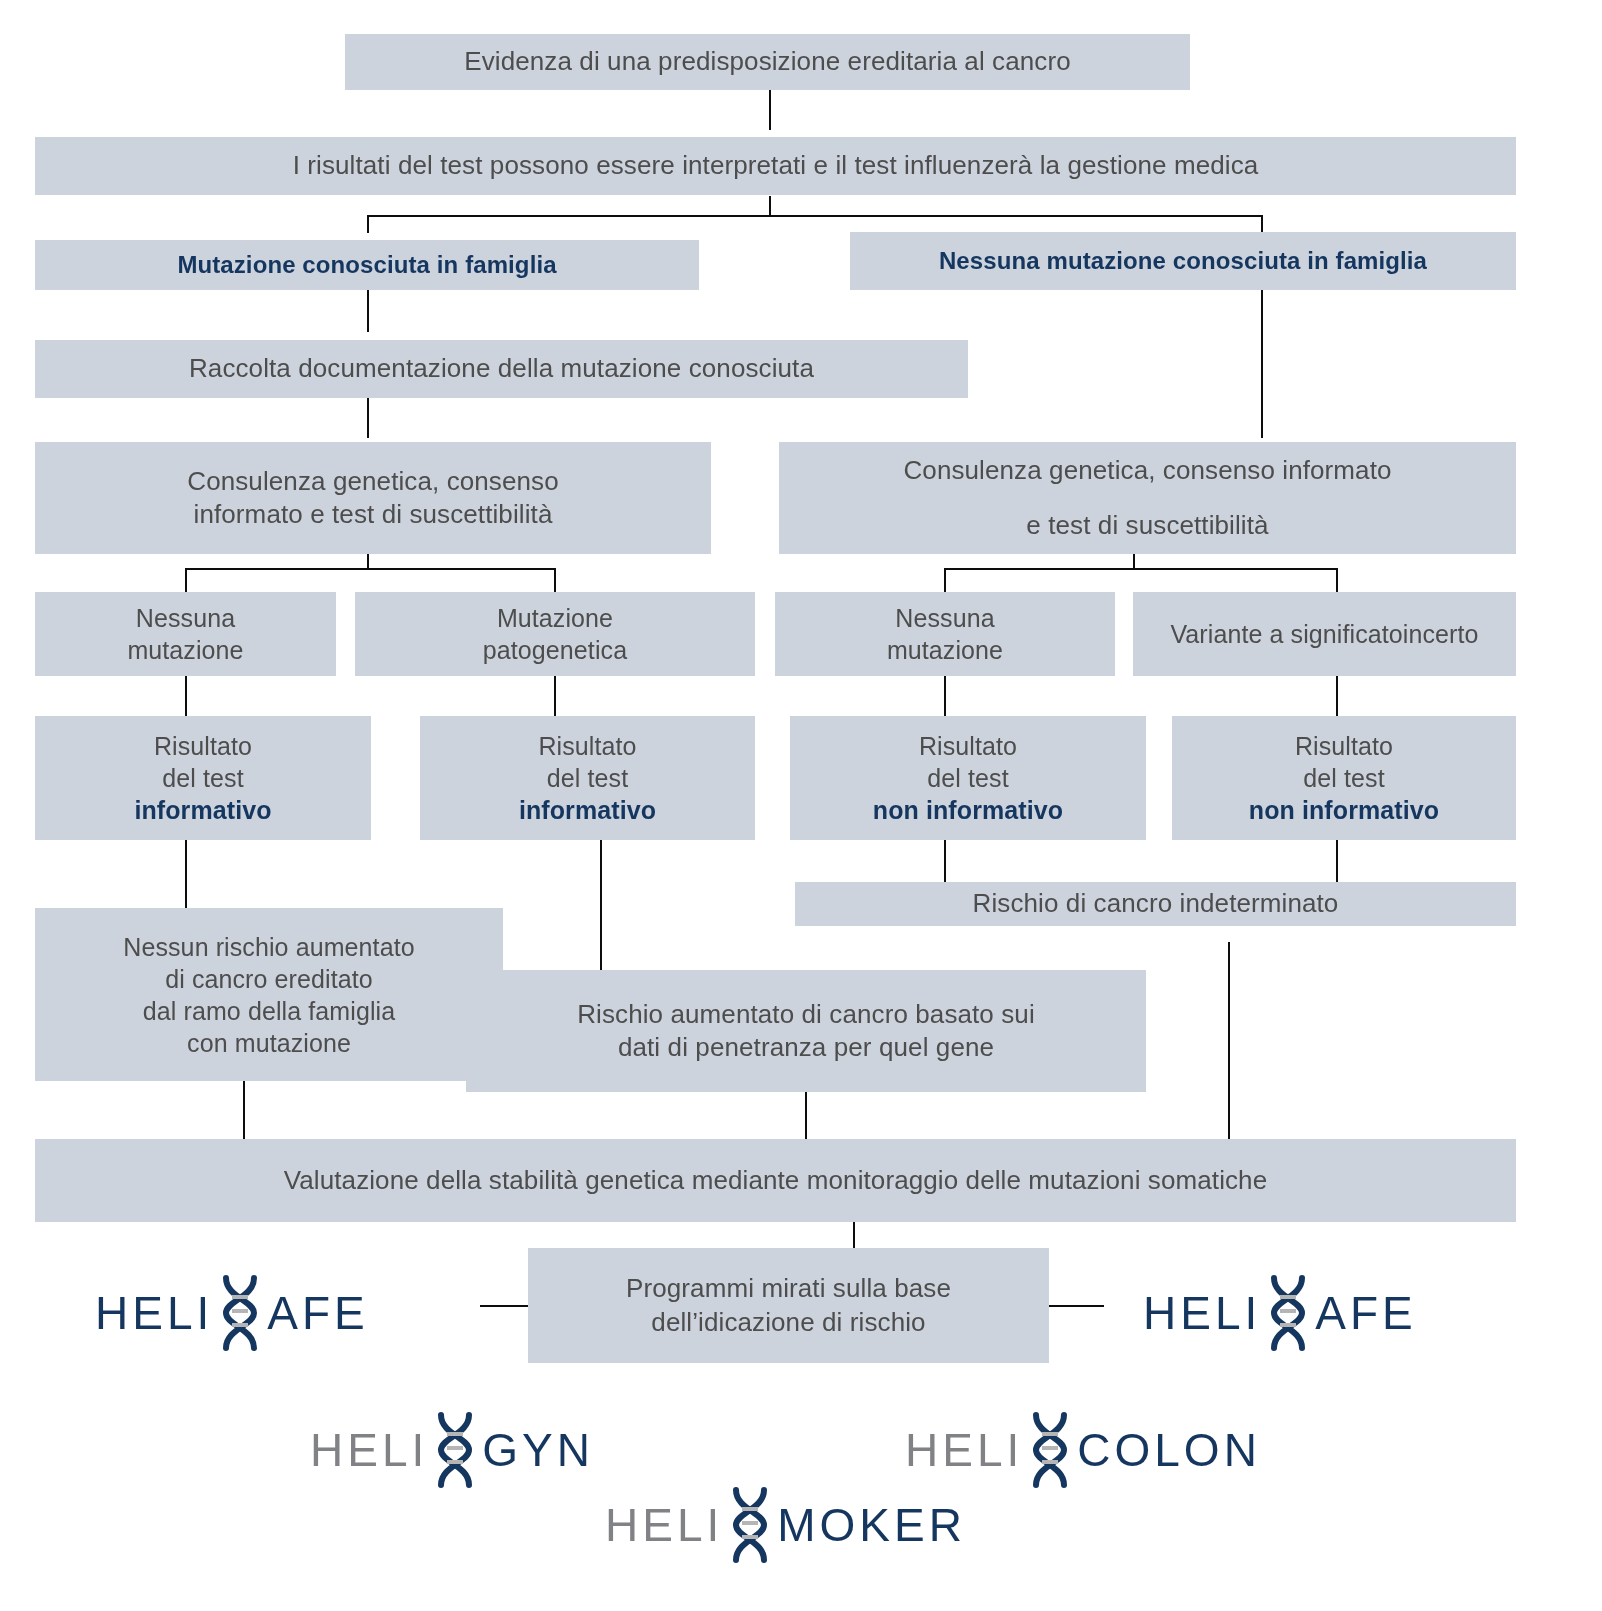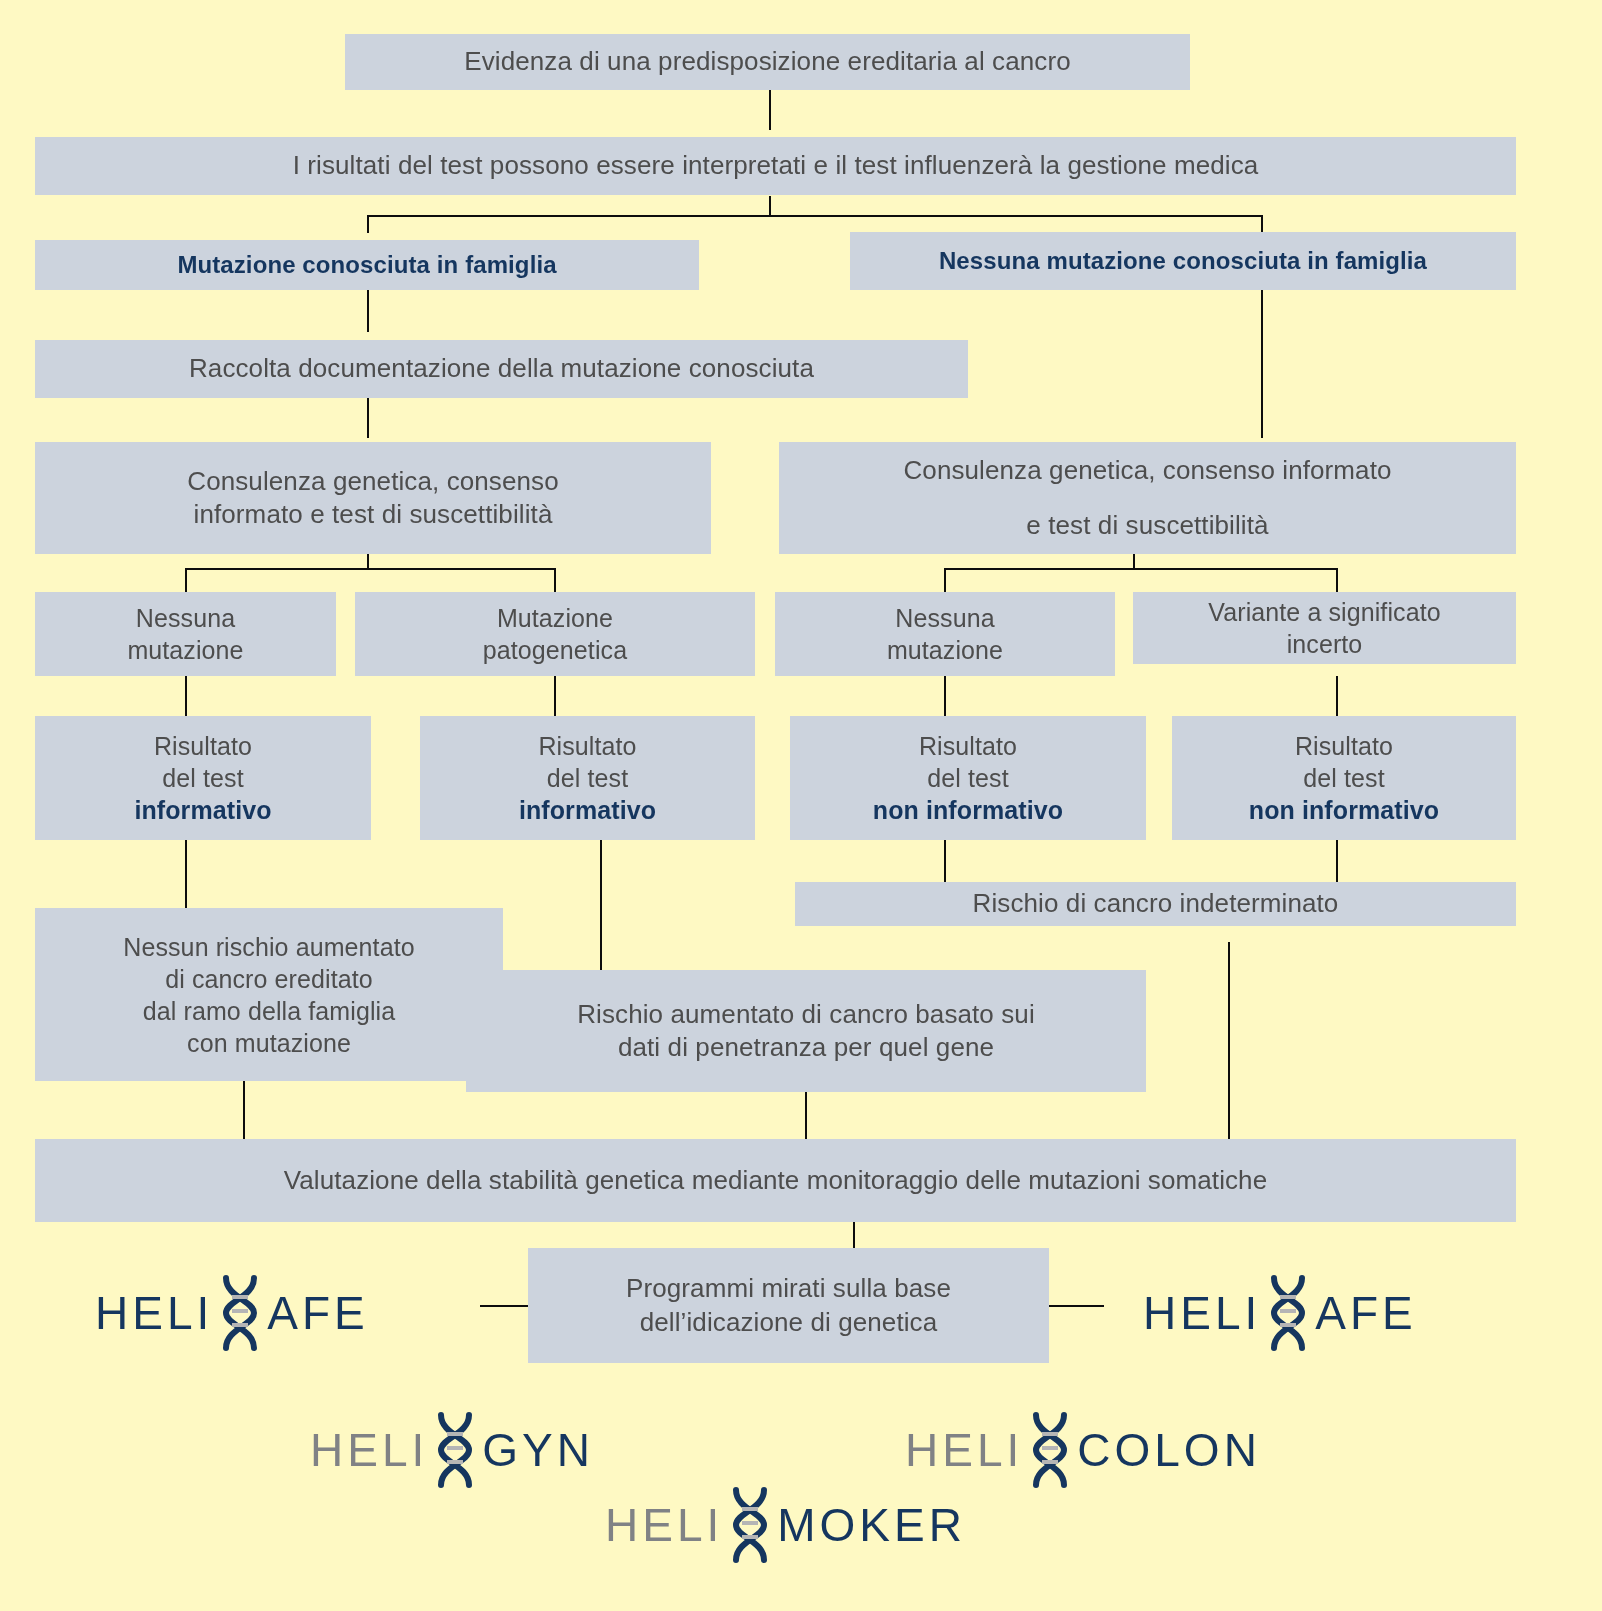--- a/index.html
+++ b/index.html
@@ -13,21 +13,21 @@
     position: relative;
     overflow: hidden;
     font-family: "Liberation Sans", sans-serif;
   }
 
   #canvas {
     position: absolute;
     left: 0; top: 0;
     width: 1602px;
     height: 1611px;
-    background: #fef9c3;
+    background: #ffffff;
   }
 
   
   .box {
     position: absolute;
     background: #ccd3dd;
     color: #4d4d4d;
     display: flex;
     align-items: center;
     justify-content: center;
@@ -147,21 +147,21 @@
   <div class="box" style="left:355px; top:592px; width:400px; height:84px; font-size:25px; flex-direction:column;">
     <span class="ln">Mutazione</span>
     <span class="ln">patogenetica</span>
   </div>
 
   <div class="box" style="left:775px; top:592px; width:340px; height:84px; font-size:25px; flex-direction:column;">
     <span class="ln">Nessuna</span>
     <span class="ln">mutazione</span>
   </div>
 
-  <div class="box" style="left:1133px; top:592px; width:383px; height:72px; font-size:25px; flex-direction:column;">
+  <div class="box" style="left:1133px; top:592px; width:383px; height:84px; font-size:25px; flex-direction:row;">
     <span class="ln">Variante a significato</span>
     <span class="ln">incerto</span>
   </div>
 
   <div class="box" style="left:35px; top:716px; width:336px; height:124px; font-size:25px; flex-direction:column;">
     <span class="ln">Risultato</span>
     <span class="ln">del test</span>
     <span class="emph">informativo</span>
   </div>
 
@@ -194,21 +194,21 @@
 
   <div class="box" style="left:466px; top:970px; width:680px; height:122px; font-size:26px; flex-direction:column;">
     <span class="ln">Rischio aumentato di cancro basato sui</span>
     <span class="ln">dati di penetranza per quel gene</span>
   </div>
 
   <div class="box" style="left:35px; top:1139px; width:1481px; height:83px; font-size:26px;">Valutazione della stabilità genetica mediante monitoraggio delle mutazioni somatiche</div>
 
   <div class="box" style="left:528px; top:1248px; width:521px; height:115px; font-size:26px; flex-direction:column;">
     <span class="ln">Programmi mirati sulla base</span>
-    <span class="ln">dell’idicazione di genetica</span>
+    <span class="ln">dell’idicazione di rischio</span>
   </div>
 
   <div class="logo" style="left:95px; top:1275px; font-size:46px;">
     <span class="pre navy">HELI</span>
     <span class="helixwrap">
       <svg width="54" height="76" viewBox="0 0 54 76" aria-hidden="true">
         <path d="M13 3 C13 22 41 26 41 38 C41 50 13 54 13 73" fill="none" stroke="#15365f" stroke-width="6" stroke-linecap="round"></path>
         <path d="M41 3 C41 22 13 26 13 38 C13 50 41 54 41 73" fill="none" stroke="#15365f" stroke-width="6" stroke-linecap="round"></path>
         <rect x="19" y="20" width="16" height="4" fill="#b5b5b5"></rect>
         <rect x="19" y="34" width="16" height="4" fill="#b5b5b5"></rect>

